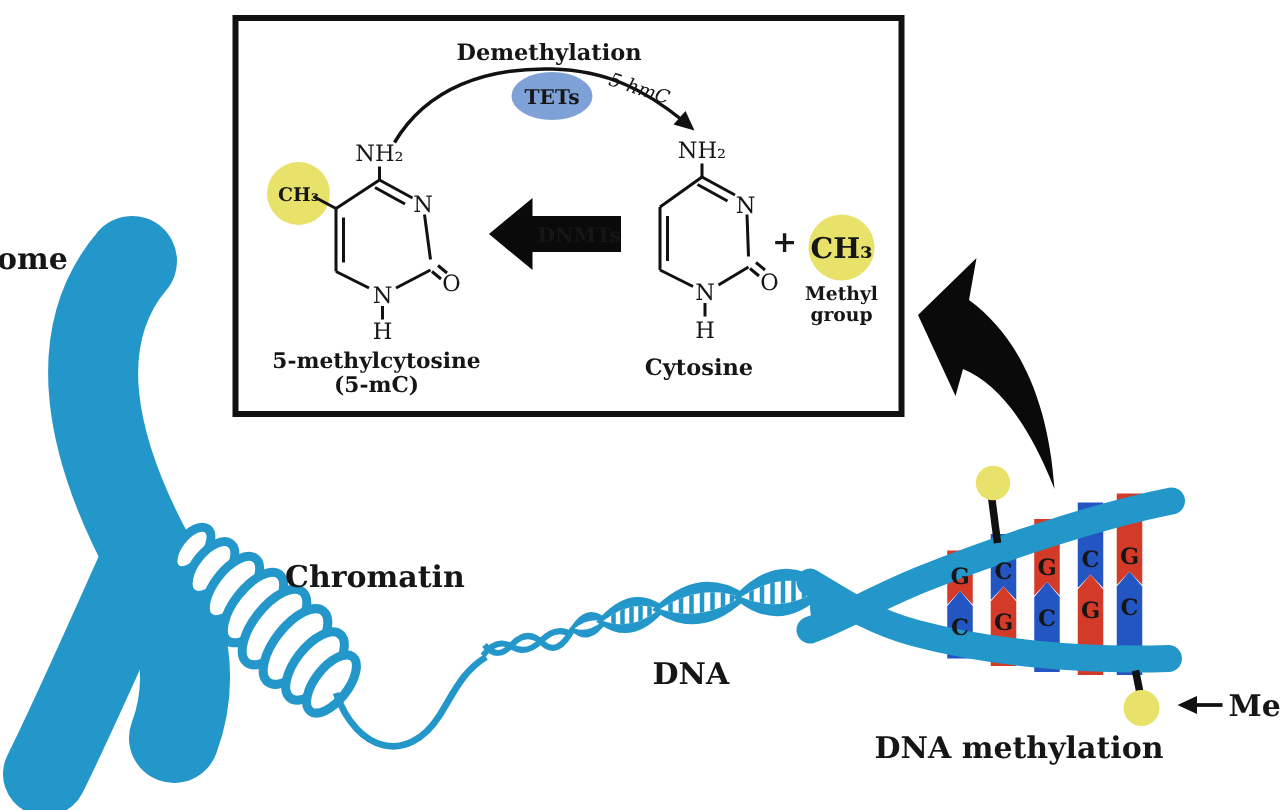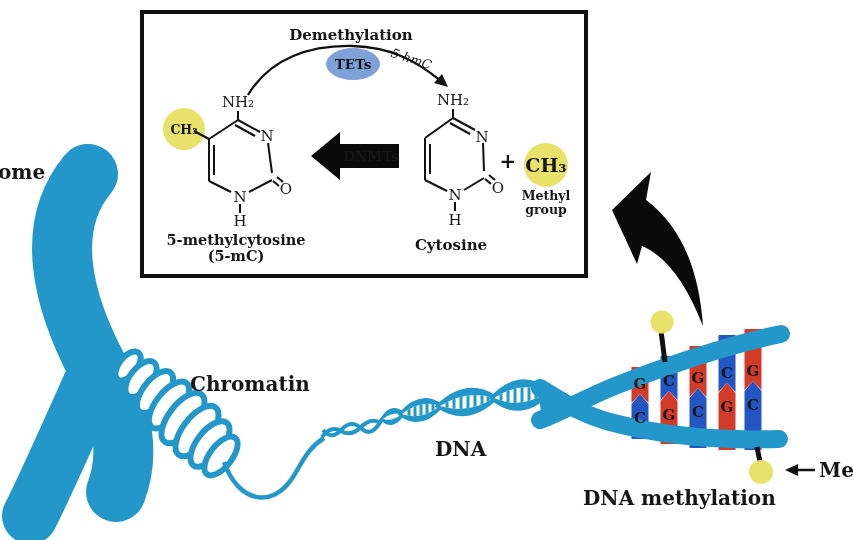--- a/index.html
+++ b/index.html
@@ -2,21 +2,21 @@
 <html style="--blue: #2397c9; --bar-red: #d43a28; --bar-blue: #2355c3; --methyl-yellow: #e9e26a; --tets-blue: #7ea2d8; --ink: #161616; --letter-ink: #191947; --tets-ink: #1d3a8f;"><head>
 <meta charset="utf-8">
 <style>
   html,body{margin:0;padding:0;background:#fff;}
   #root{position:relative;width:854px;height:540px;overflow:hidden;background:#fff;
         font-family:"DejaVu Serif", serif;}
   svg text{font-family:"DejaVu Serif", serif;fill:var(--ink);}
   .lbl{font-size:20px;font-weight:bold;}
   .atom{font-size:15px;}
   .bp{font-size:15px;font-weight:bold;fill:var(--letter-ink);}
-  #inset-box{position:absolute;left:140px;top:10px;width:440px;height:260px;
+  #inset-box{position:absolute;left:155px;top:10px;width:440px;height:260px;
              border:4px solid #111;background:#fff;}
   #main-canvas{position:absolute;left:0;top:0;}
 </style>
 </head>
 <body>
 
 <div id="root">
 
 <svg id="main-canvas" width="854" height="540" viewBox="0 0 854 540">
 

